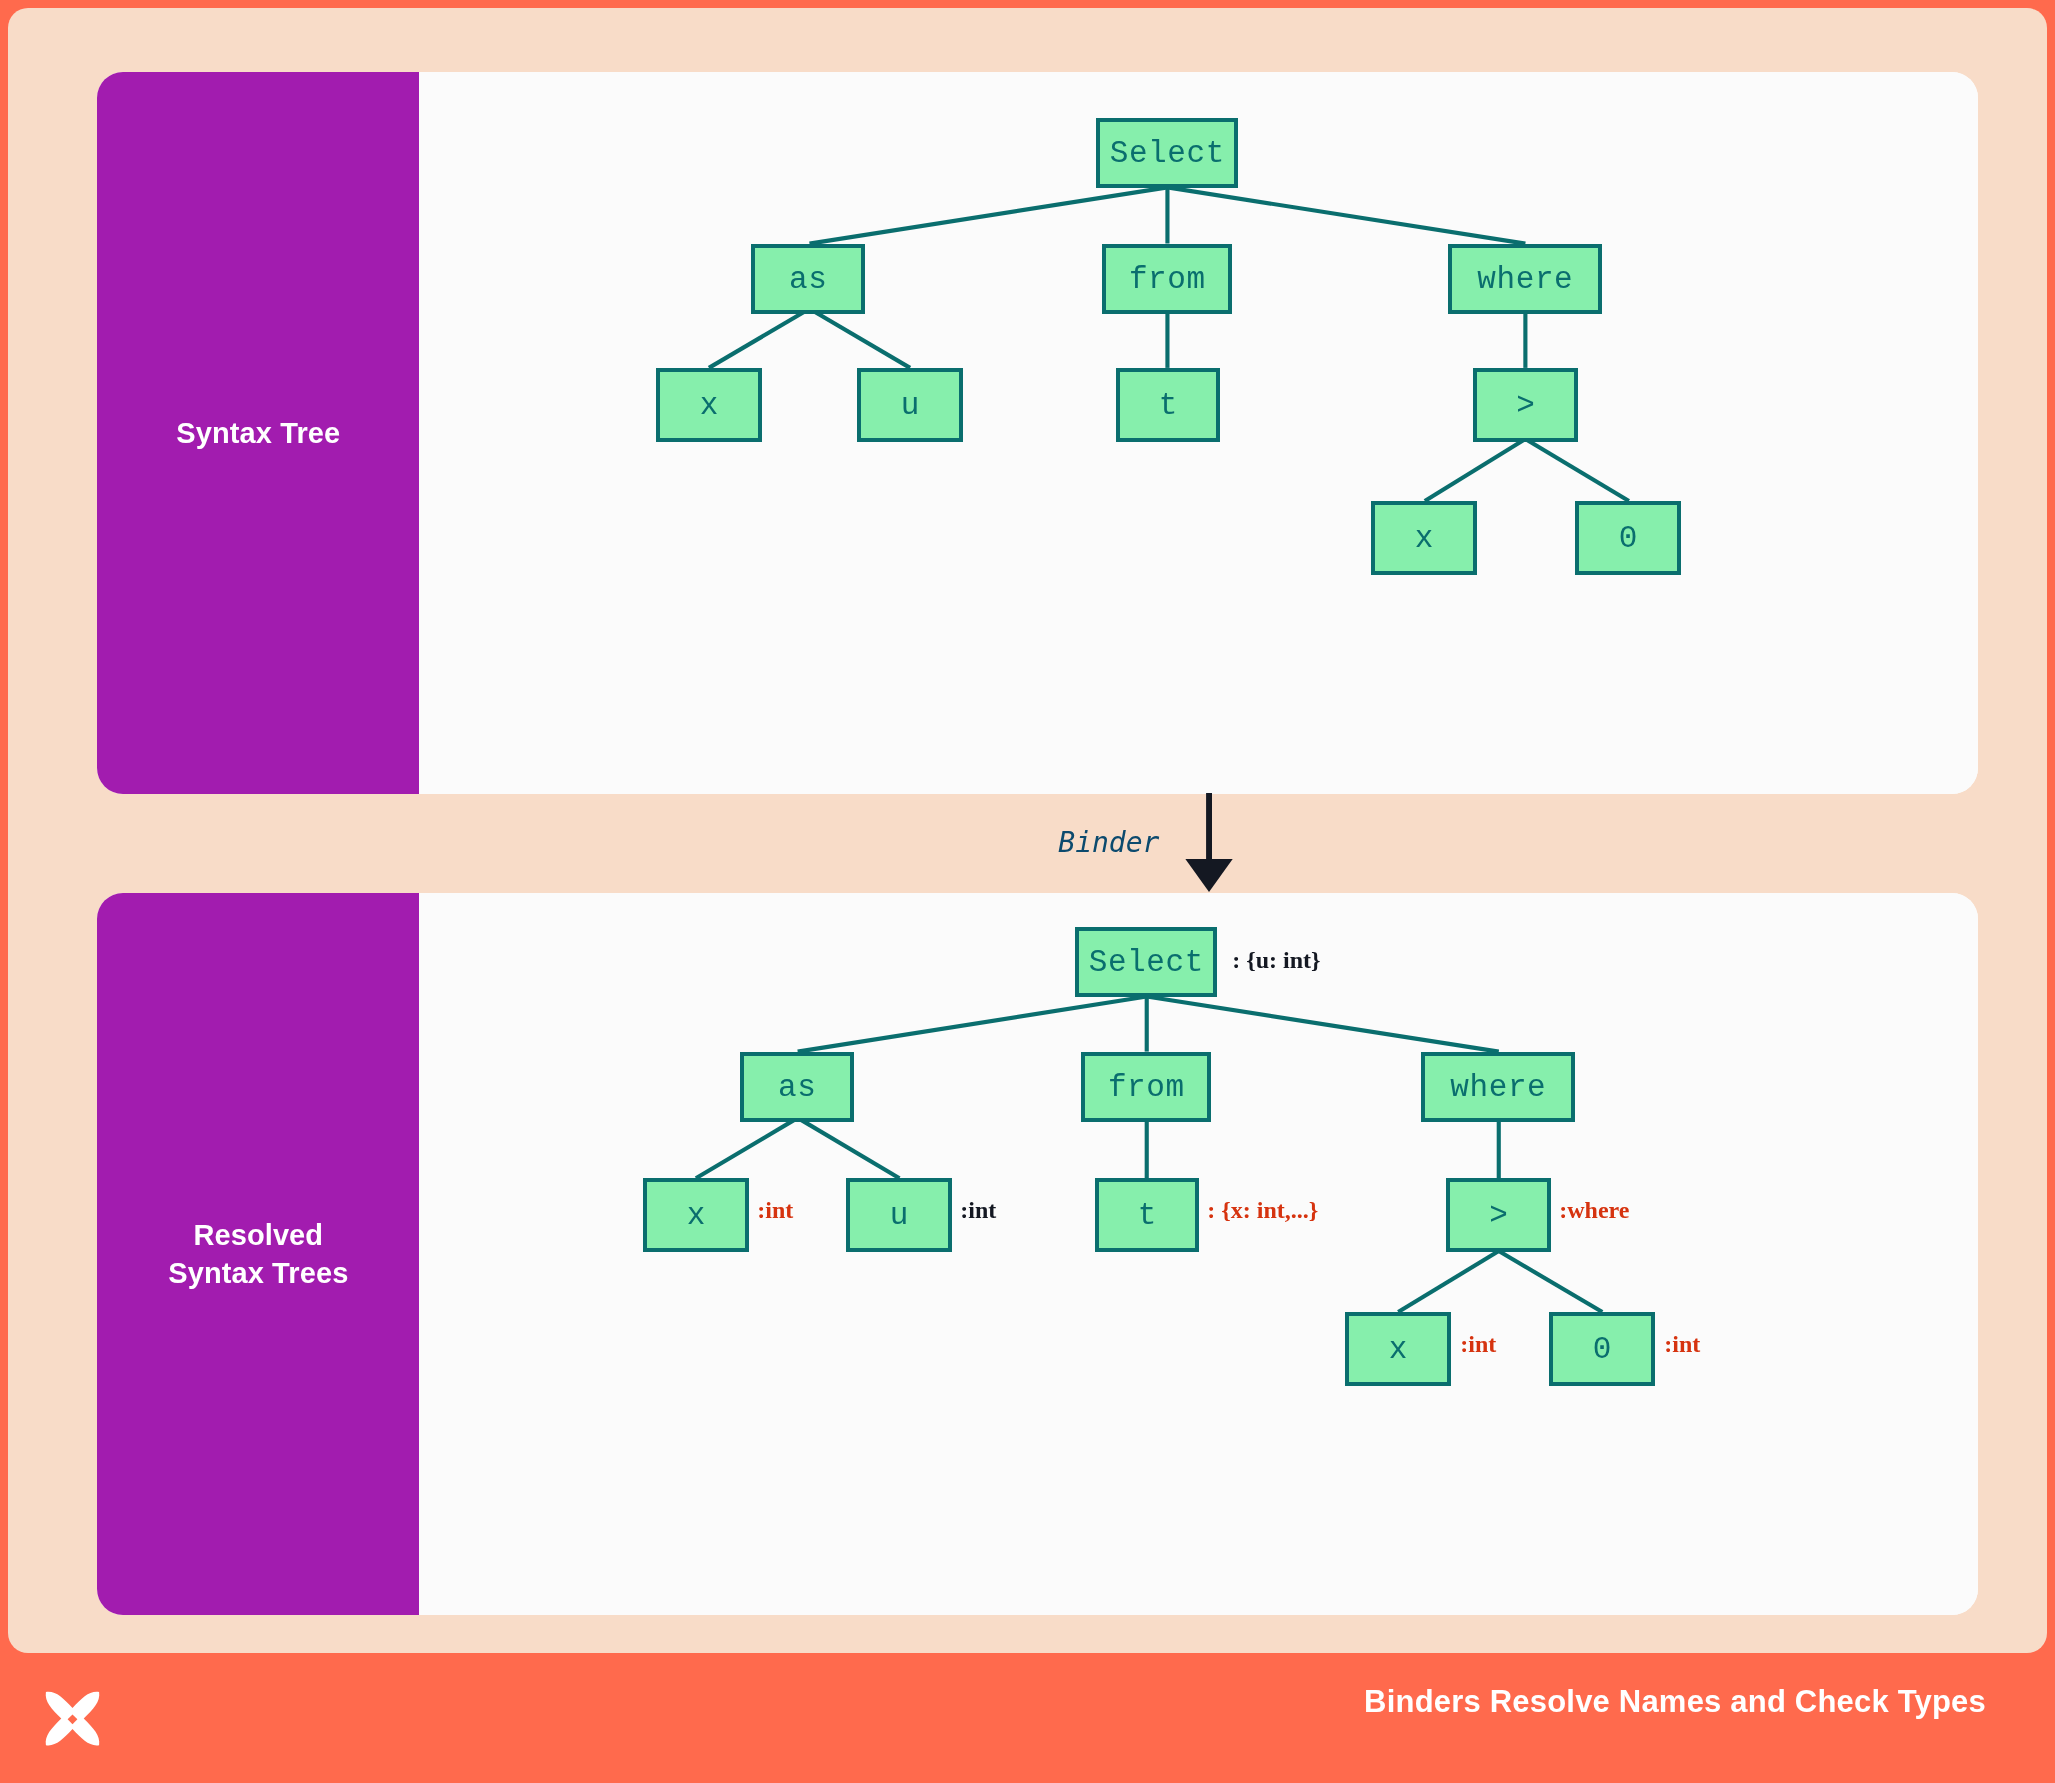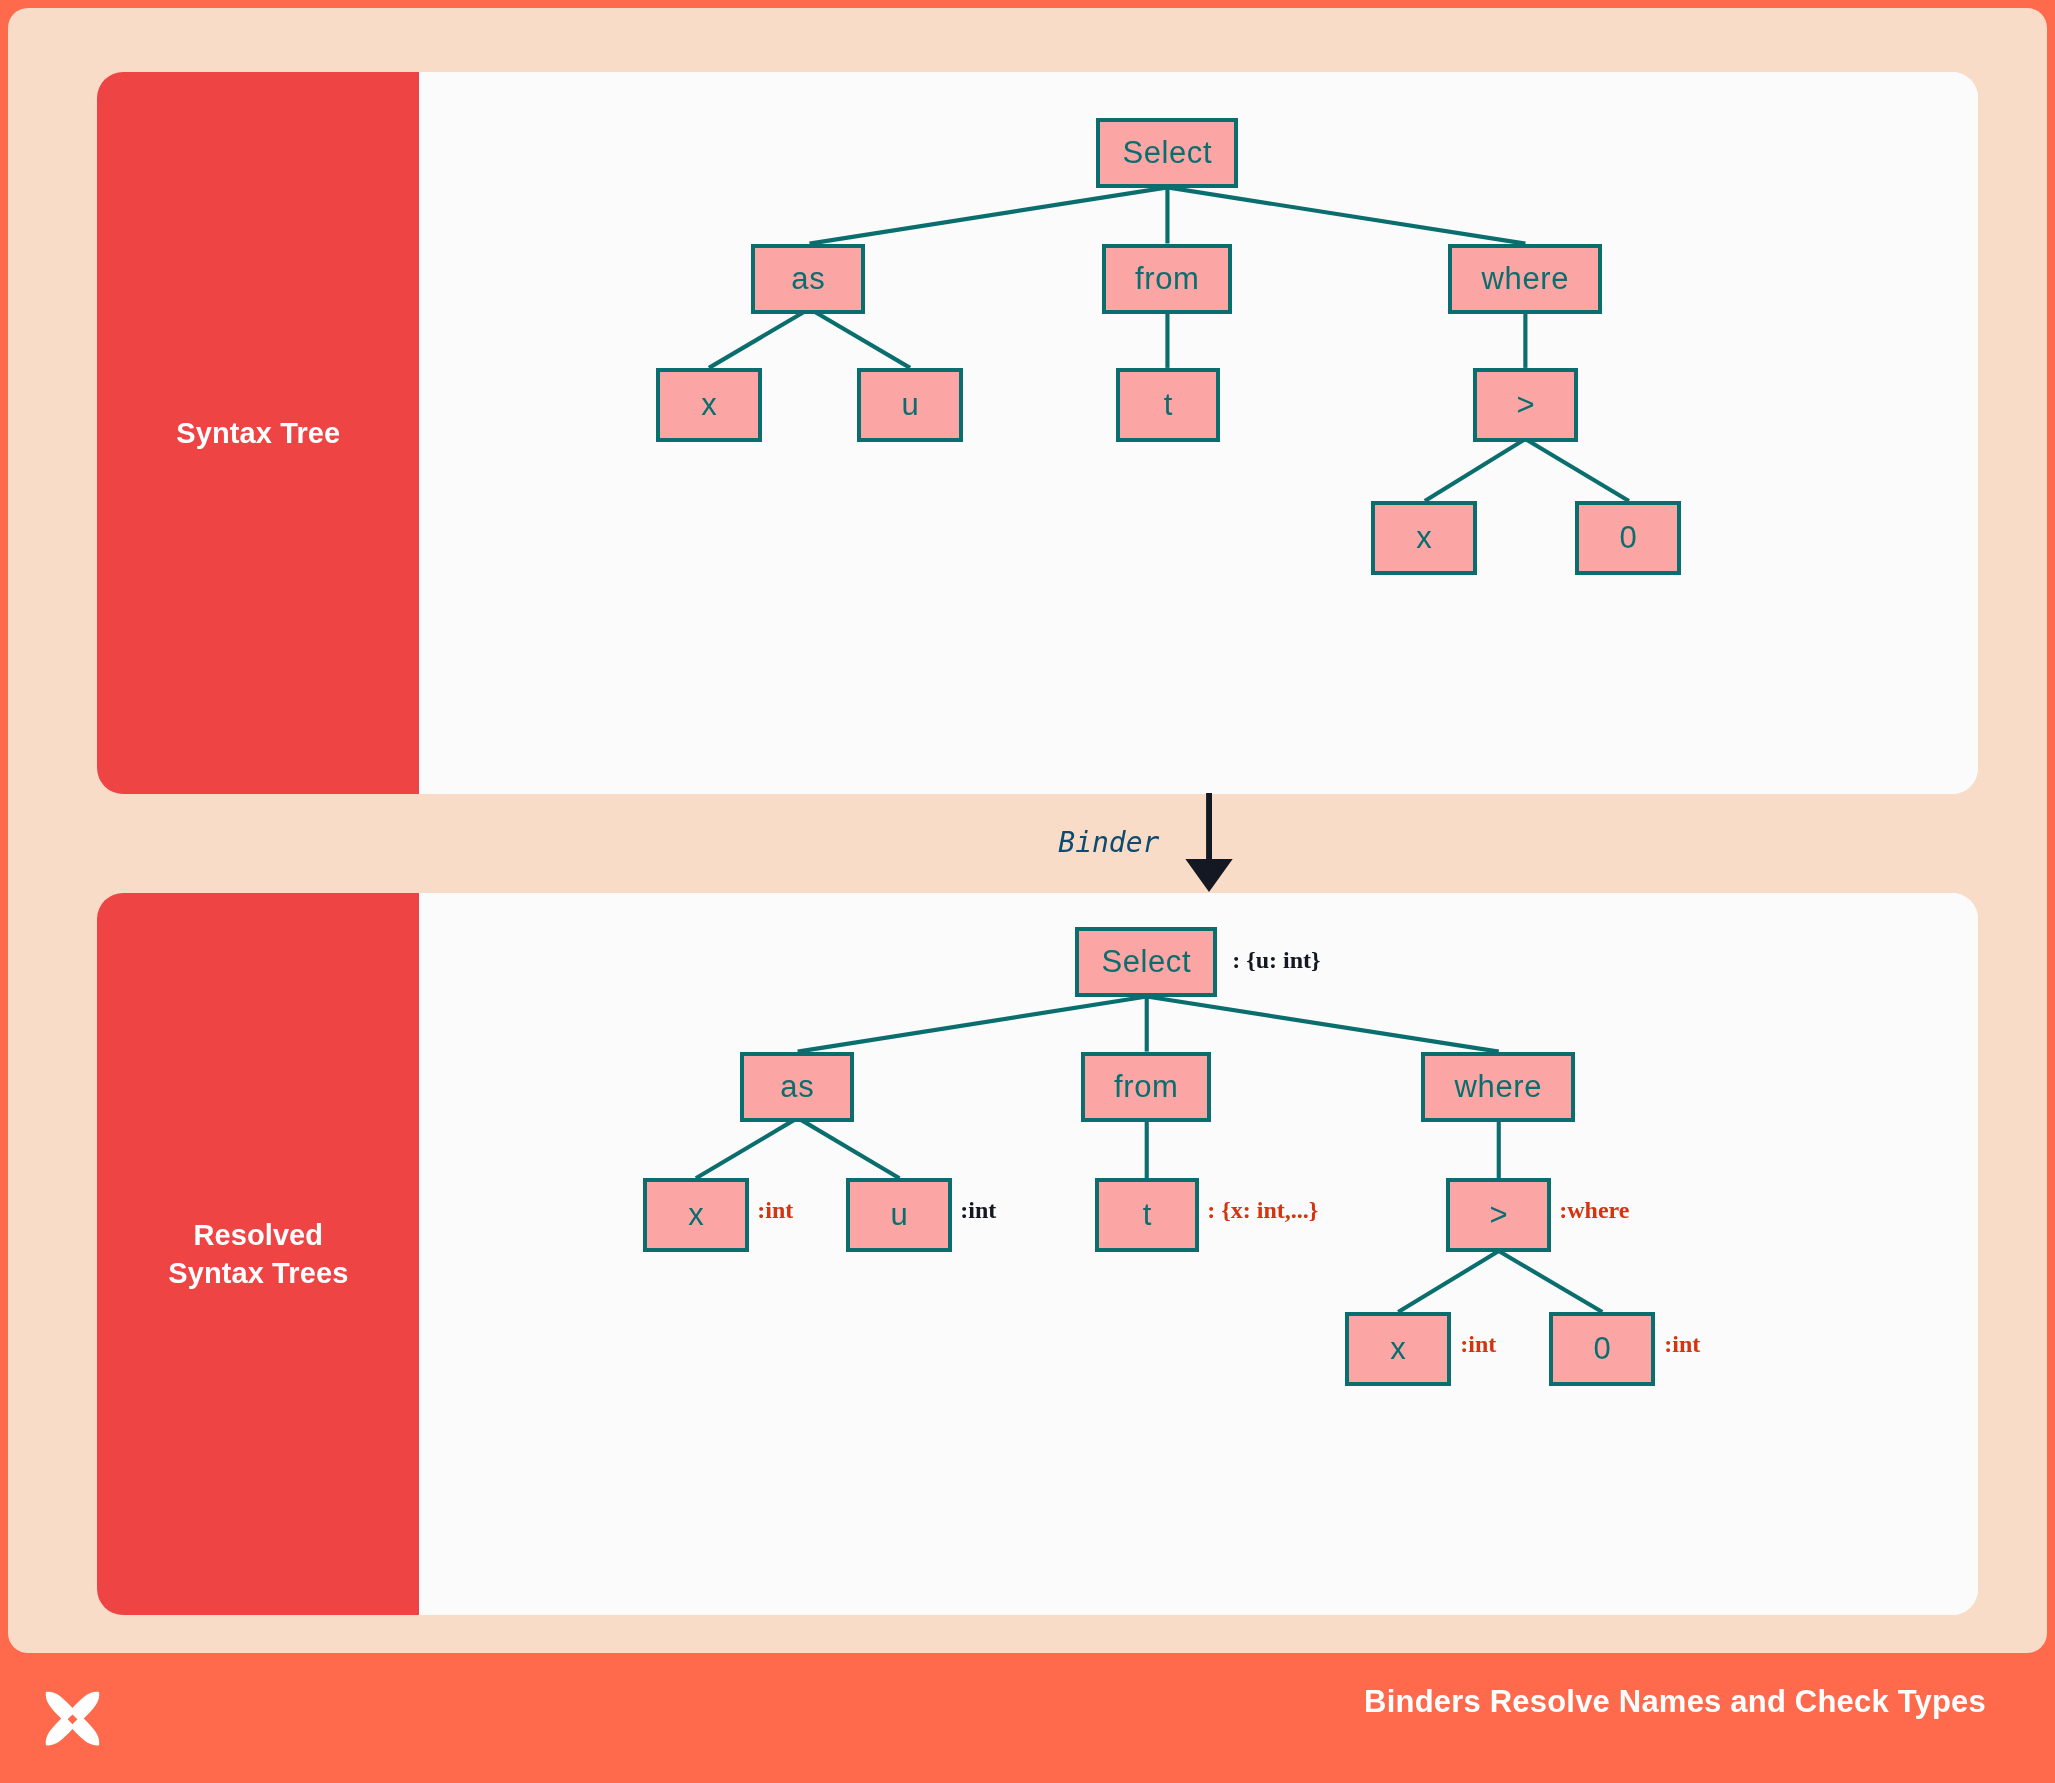--- a/index.html
+++ b/index.html
@@ -24,21 +24,21 @@
     position:absolute;
     background:#FBFBFB;
     border-radius:26px;
     overflow:hidden;
     display:flex;
   }
   .panel-top{ left:89px; top:64px; width:1881px; height:722px; }
   .panel-bottom{ left:89px; top:885px; width:1881px; height:722px; }
   .side{
     width:322px;
-    background:#ef4444;
+    background:#a21caf;
     display:flex;
     align-items:center;
     justify-content:center;
     flex:0 0 auto;
   }
   .side-label{
     color:#FFFFFF;
     font-size:29px;
     font-weight:bold;
     text-align:center;
@@ -49,23 +49,23 @@
     position:relative;
     flex:1 1 auto;
     background:#FBFBFB;
   }
   .stage svg{position:absolute;left:0;top:0;width:100%;height:100%;}
 
   .node{
     position:absolute;
     box-sizing:border-box;
     border:4.1px solid #0A6E6E;
-    background:#fca5a5;
+    background:#86efac;
     color:#0A6E6E;
-    font-family:Liberation Sans, sans-serif;
+    font-family:Liberation Mono, monospace;
     font-size:31px;
     display:flex;
     align-items:center;
     justify-content:center;
     letter-spacing:0.6px;
   }
   .ann{
     position:absolute;
     font-family:Liberation Serif, serif;
     font-size:24px;

